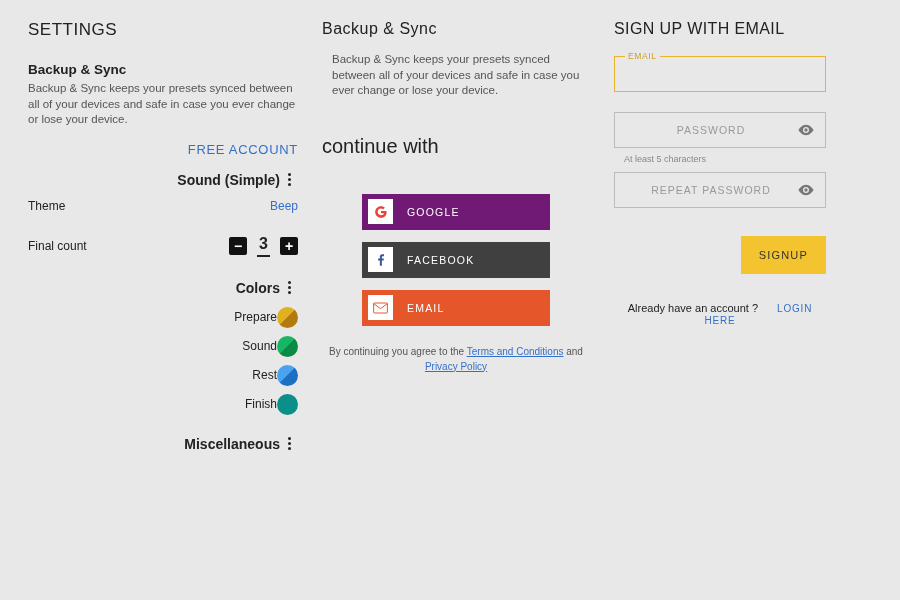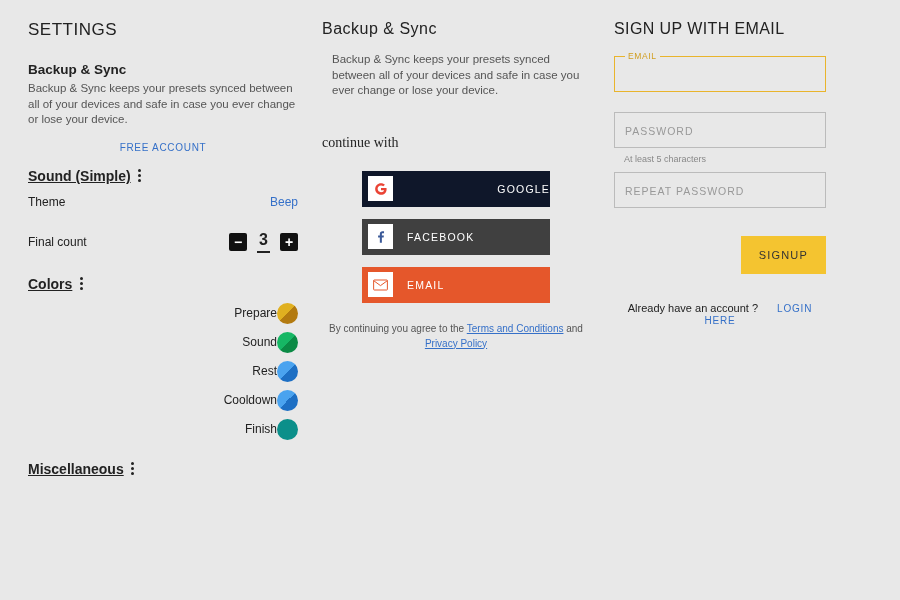--- a/index.html
+++ b/index.html
@@ -36,35 +36,34 @@
   font-weight: 600;
   margin-bottom: 4px;
 }
 .desc {
   font-size: 11.5px;
   line-height: 1.35;
   color: #555;
 }
 .link-free {
   display: block;
-  text-align: center;
-  font-size: 10px;
+  text-align: right;
+  font-size: 13px;
   letter-spacing: 0.7px;
   color: #3570c8;
   margin-top: 14px;
   margin-bottom: 8px;
   cursor: pointer;
 }
 
 .section-head {
   display: flex;
-  justify-content: flex-start;
+  justify-content: flex-end;
   align-items: center;
   margin: 14px 0 10px 0;
-  text-decoration: underline;
 }
 .section-head h3 {
   font-size: 14px;
   font-weight: 600;
 }
 .kebab {
   width: 18px; height: 18px;
   display: flex; flex-direction: column; align-items: center; justify-content: center; gap: 2px;
   cursor: pointer;
 }
@@ -98,34 +97,34 @@
   font-size: 12px; margin: 8px 0;
 }
 .swatch {
   width: 21px; height: 21px; border-radius: 50%; cursor: pointer;
   position: relative; overflow: hidden;
 }
 
 
 .col2 h1 { font-size: 16px; font-weight: 500; margin-bottom: 14px; }
 .col2 .desc { padding-left: 10px; margin-bottom: 36px; }
-.continue-lbl { font-size: 14px; margin-bottom: 20px; font-family: Liberation Serif, serif; }
+.continue-lbl { font-size: 20px; margin-bottom: 36px; }
 
 .social-btn {
   display: flex; align-items: center; gap: 14px;
   width: 188px; height: 36px;
   margin: 0 auto 12px auto;
   color: #fff; font-size: 10.5px; letter-spacing: 1.2px;
   cursor: pointer; padding-left: 6px;
 }
 .social-btn .iconbox {
   width: 25px; height: 25px; background: #fff;
   display: flex; align-items: center; justify-content: center;
 }
-.btn-google { background: #0f172a; justify-content: space-between; }
+.btn-google { background: #701a75; }
 .btn-facebook { background: #404040; }
 .btn-email { background: #e5572b; }
 
 .google-g {
   width: 14px; height: 14px;
 }
 .fb-f {
   width: 14px; height: 14px; fill: #3b5998;
 }
 .mail-ic {
@@ -153,22 +152,22 @@
   border: 1.5px solid #e9b42c;
 }
 .field .floating {
   position: absolute; top: -6px; left: 10px;
   font-size: 8.5px; letter-spacing: 0.6px;
   background: #e8e8e8; padding: 0 3px;
   color: #d19e20;
 }
 .field input {
   border: none; background: transparent; outline: none;
-  font-size: 16px; letter-spacing: 0.5px;
-  flex: 1; color: #999;
+  font-size: 12px; letter-spacing: 0.5px;
+  flex: 1; color: #999; text-align: center;
 }
 .field input::placeholder { color: #999; letter-spacing: 1px; font-size: 10.5px; }
 .eye { width: 18px; height: 18px; color: #777; cursor: pointer; }
 .helper {
   font-size: 9px; color: #888; margin: 0 0 8px 10px;
 }
 
 .signup-btn {
   margin-left: auto; margin-top: 28px;
   background: #f4c430; color: #333;
@@ -226,24 +225,20 @@
     <div class="color-row">
       <span>Prepare</span>
       <span class="swatch" style="background:linear-gradient(135deg,#e0b020 50%,#b37a10 50%)"></span>
     </div>
     <div class="color-row">
       <span>Sound</span>
       <span class="swatch" style="background:linear-gradient(135deg,#16b764 50%,#0b8a45 50%)"></span>
     </div>
     <div class="color-row">
       <span>Rest</span>
-      <span class="swatch" style="background:linear-gradient(135deg,#4aa3ef 50%,#1d6fc4 50%)"></span>
-    </div>
-    <div class="color-row">
-      <span>Cooldown</span>
       <span class="swatch" style="background:linear-gradient(135deg,#4aa3ef 50%,#1d6fc4 50%)"></span>
     </div>
     <div class="color-row">
       <span>Finish</span>
       <span class="swatch" style="background:#0b8f8a"></span>
     </div>
 
     <div class="section-head" style="margin-top:20px">
       <h3>Miscellaneous</h3>
       <div class="kebab">

